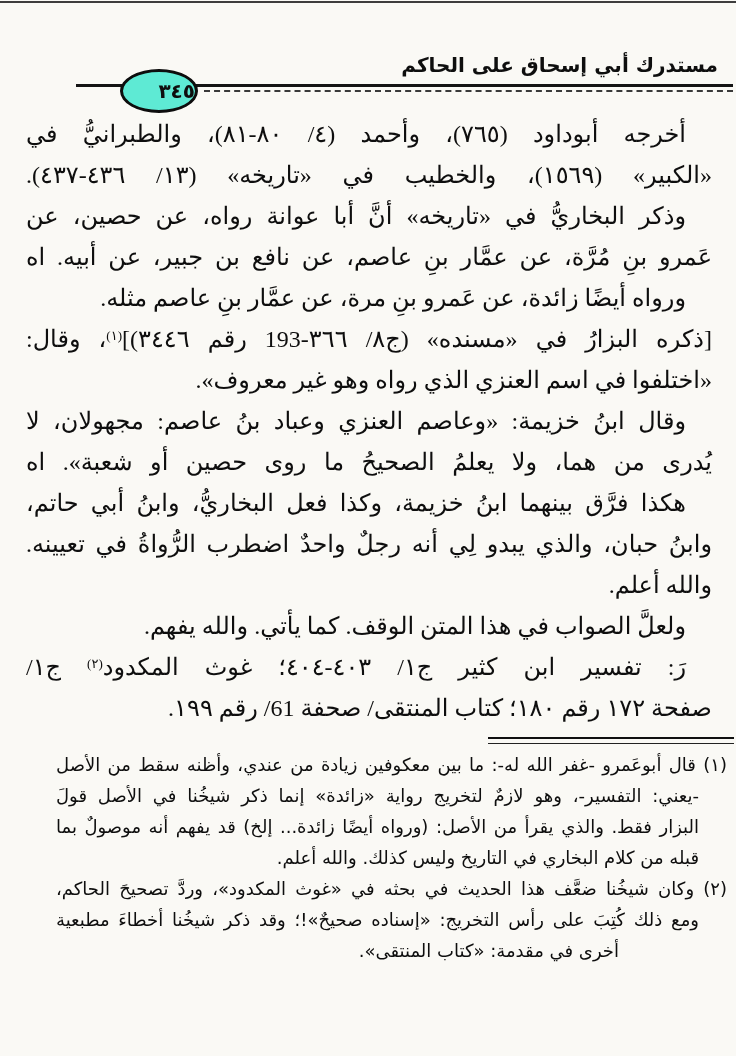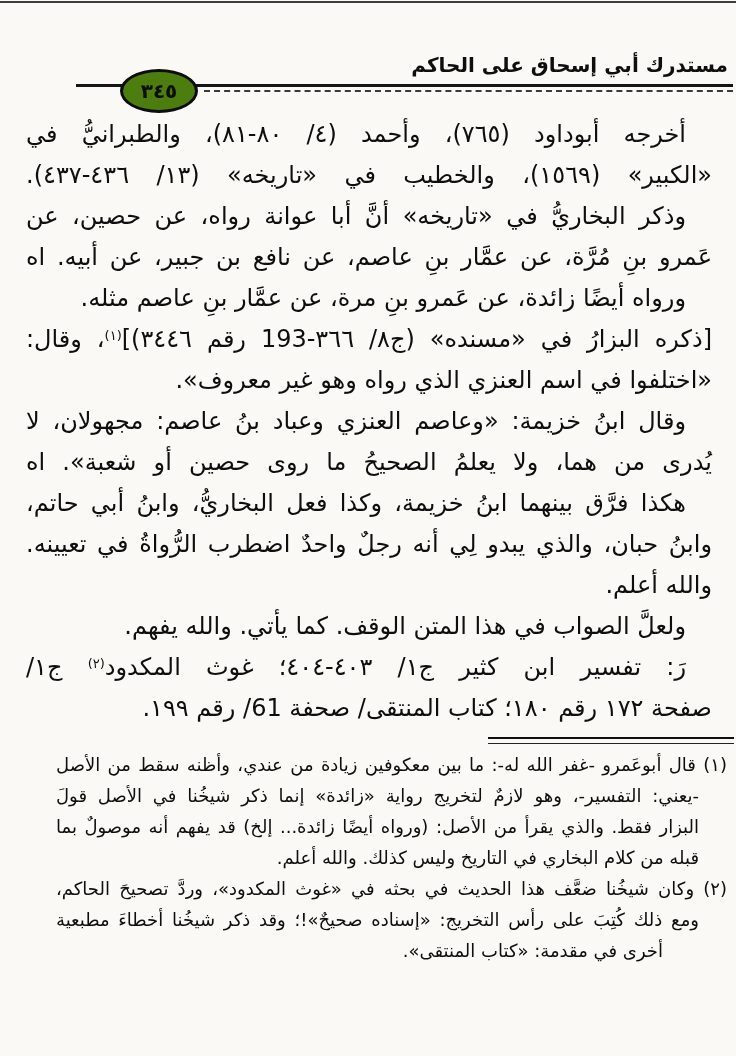--- a/index.html
+++ b/index.html
@@ -11,66 +11,66 @@
     font-family:"DejaVu Sans", sans-serif;
     color:#0e0e0e;
     direction:rtl;
   }
   .top-edge {
     position:absolute; top:1px; left:0; right:0; height:2px;
     background:#1c1c1c; opacity:.85;
   }
   
   .hdr-title {
-    position:absolute; top:51px; right:8px;
+    position:absolute; top:51px; right:18px;
     font-size:20px; font-weight:bold; letter-spacing:0;
     line-height:28px;
   }
   .hdr-rule-main {
     position:absolute; top:84px; left:76px; right:3px;
     height:3px; background:#141414;
   }
   .hdr-rule-thin {
     position:absolute; top:90px; left:204px; right:3px;
     height:0; border-top:2px dashed #3a3a3a;
   }
   .page-oval {
     position:absolute; top:69px; left:120px;
     width:72px; height:38px;
     border:3px solid #0d0d0d; border-radius:50%;
-    background:#4d7c0f;
-    display:flex; align-items:center; justify-content:center;
+    background:#5eead4;
+    display:flex; align-items:center; 
     font-size:20px; font-weight:bold;
   }
   
   .body-text {
     position:absolute; top:114px; right:24px; left:26px;
     font-size:24px;
   }
-  .bl { line-height:41px; }
+  .bl { line-height:41px;font-family:Liberation Serif, serif; }
   .ind { padding-right:26px; }
   .just { text-align:justify; text-align-last:justify; }
   .endl { text-align:right; text-align-last:right; }
   sup.fnm {
     font-size:13px; line-height:0; vertical-align:7px;
     letter-spacing:0;
   }
   
   .fn-sep {
     position:absolute; top:737px; right:2px; width:246px; height:4px;
     border-top:2px solid #101010;
     border-bottom:1px solid #222;
   }
   .footnotes {
     position:absolute; top:749px; right:9px; left:56px;
     font-size:18px;
   }
   .fl { line-height:31px; }
   .fl.cont { margin-right:28px; }
-  .fl.pulled { margin-right:64px; }
+  .fl.pulled { margin-right:108px; }
 </style>
 </head>
 <body>
 
 <div class="top-edge"></div>
 
 <div class="hdr-title">مستدرك أبي إسحاق على الحاكم</div>
 <div class="hdr-rule-main"></div>
 <div class="hdr-rule-thin"></div>
 <div class="page-oval">

